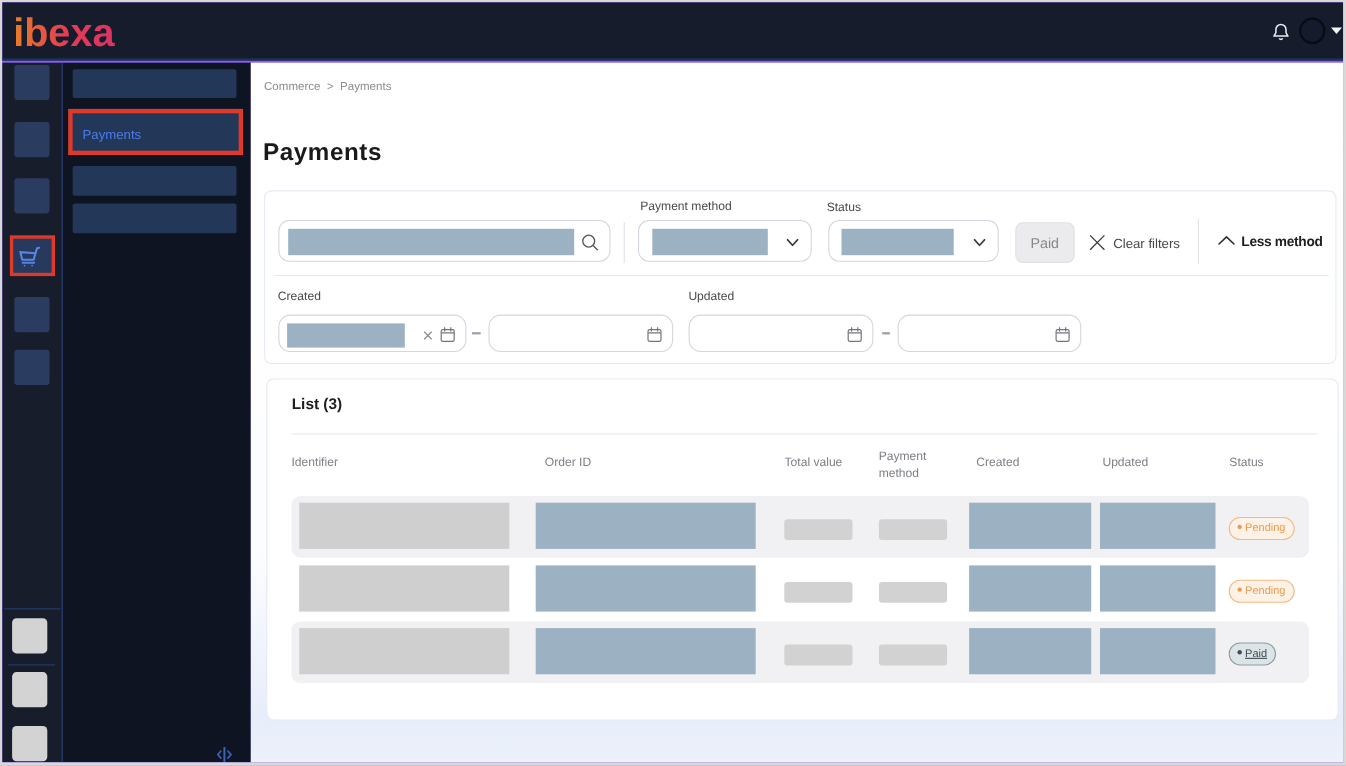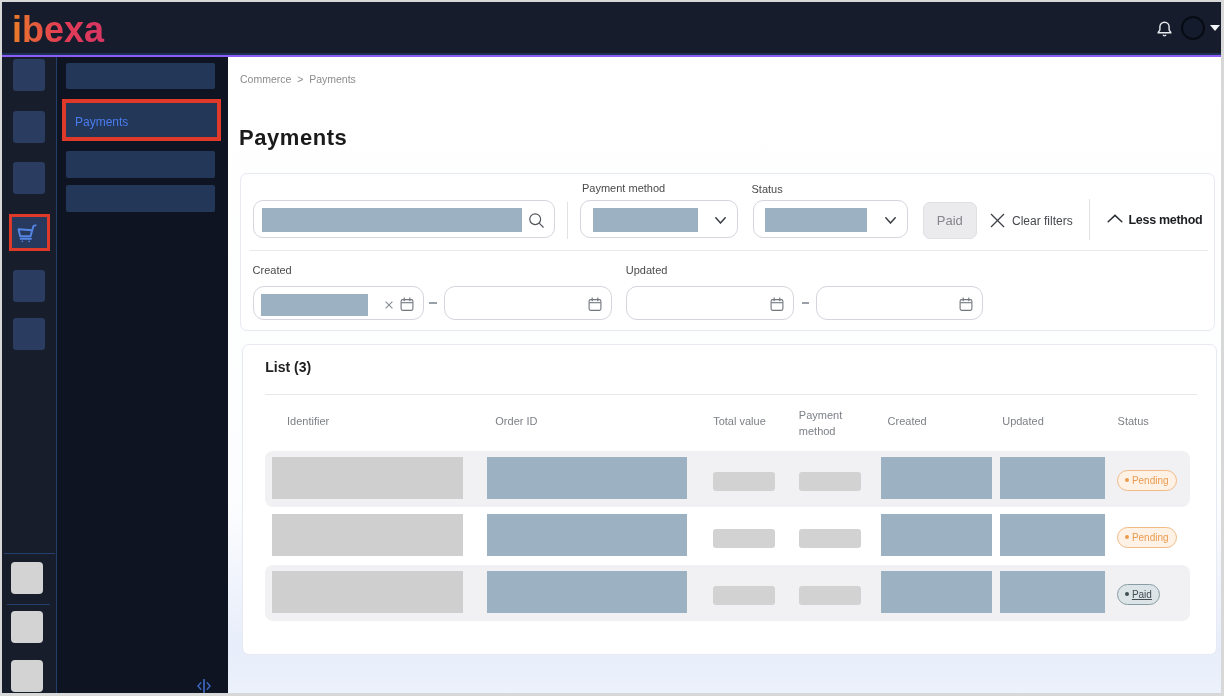--- a/index.html
+++ b/index.html
@@ -178,21 +178,21 @@
             <line x1="4.2" y1="0.4" x2="4.2" y2="4.3"></line>
             <line x1="9.8" y1="0.4" x2="9.8" y2="4.3"></line>
             <line x1="1.3" y1="5.7" x2="12.7" y2="5.7"></line>
         </svg>
       </div>
     </div>
 
     <div class="card" id="listcard" style="left:14px; top:287px; width:975px; height:311px;">
       <div class="abs" style="left:22.2px; top:13.8px; font-size:14px; font-weight:bold; color:#202020;">List (3)</div>
       <div class="abs" style="left:22.2px; top:49.3px; width:932px; height:1px; background:#e8e8ec;"></div>
-      <div class="lbl" style="left:44px; top:70px; color:#7d8086;">Identifier</div>
+      <div class="lbl" style="left:22px; top:70px; color:#7d8086;">Identifier</div>
       <div class="lbl" style="left:252.3px; top:70px; color:#7d8086;">Order ID</div>
       <div class="lbl" style="left:470.2px; top:70px; color:#7d8086;">Total value</div>
       <div class="lbl" style="left:555.8px; top:61.5px; color:#7d8086; width:60px; line-height:16px;">Payment method</div>
       <div class="lbl" style="left:644.6px; top:70px; color:#7d8086;">Created</div>
       <div class="lbl" style="left:759.2px; top:70px; color:#7d8086;">Updated</div>
       <div class="lbl" style="left:874.6px; top:70px; color:#7d8086;">Status</div>
 
       <div class="abs row" style="left:22.2px; top:106px; width:925px; height:56px; background:#f1f1f4; border-radius:8px;">
         <div class="gblock" style="left:7.3px; top:6.3px; width:190.5px; height:41.5px;"></div>
         <div class="bblock" style="left:221.8px; top:6.3px; width:199.7px; height:41.5px;"></div>

